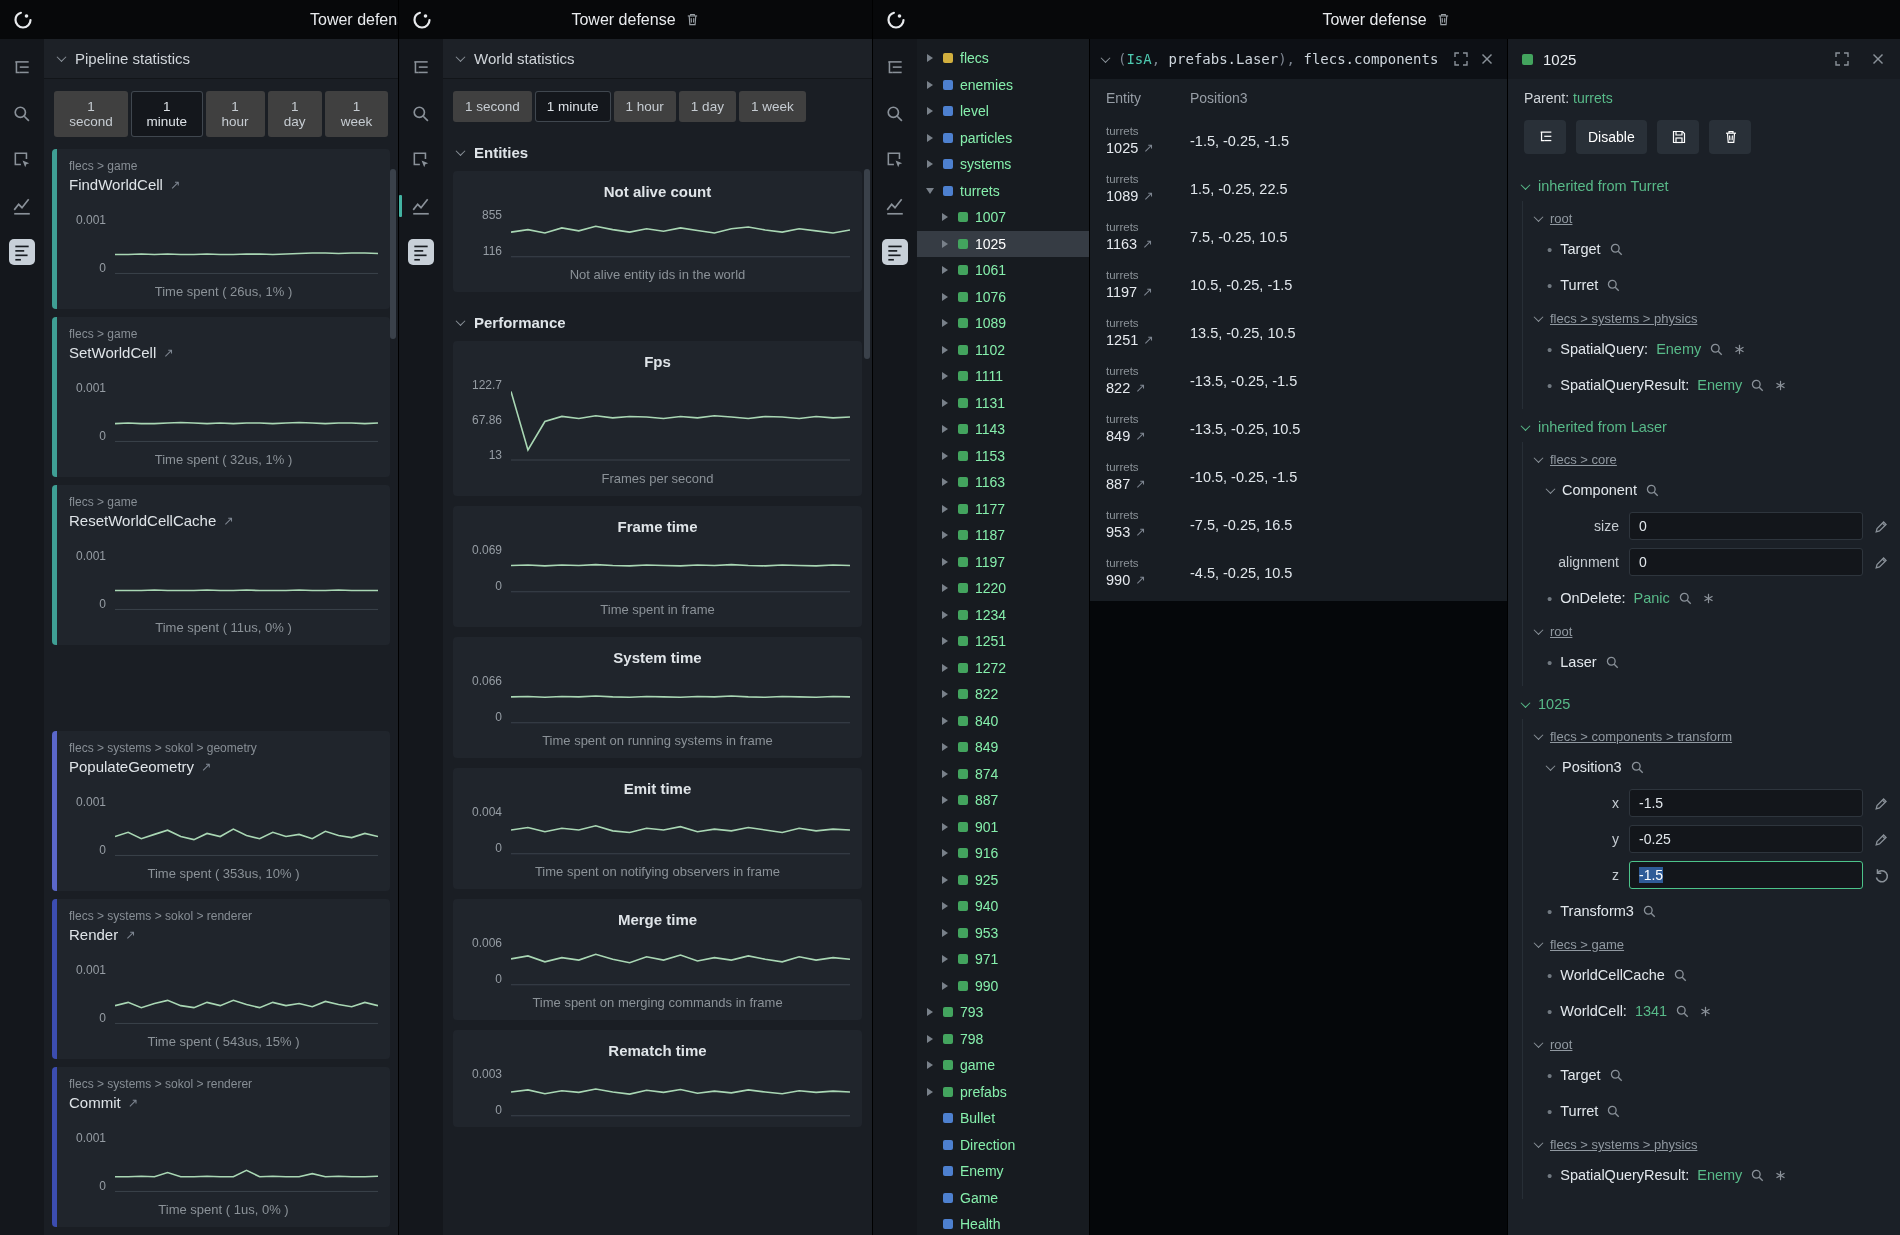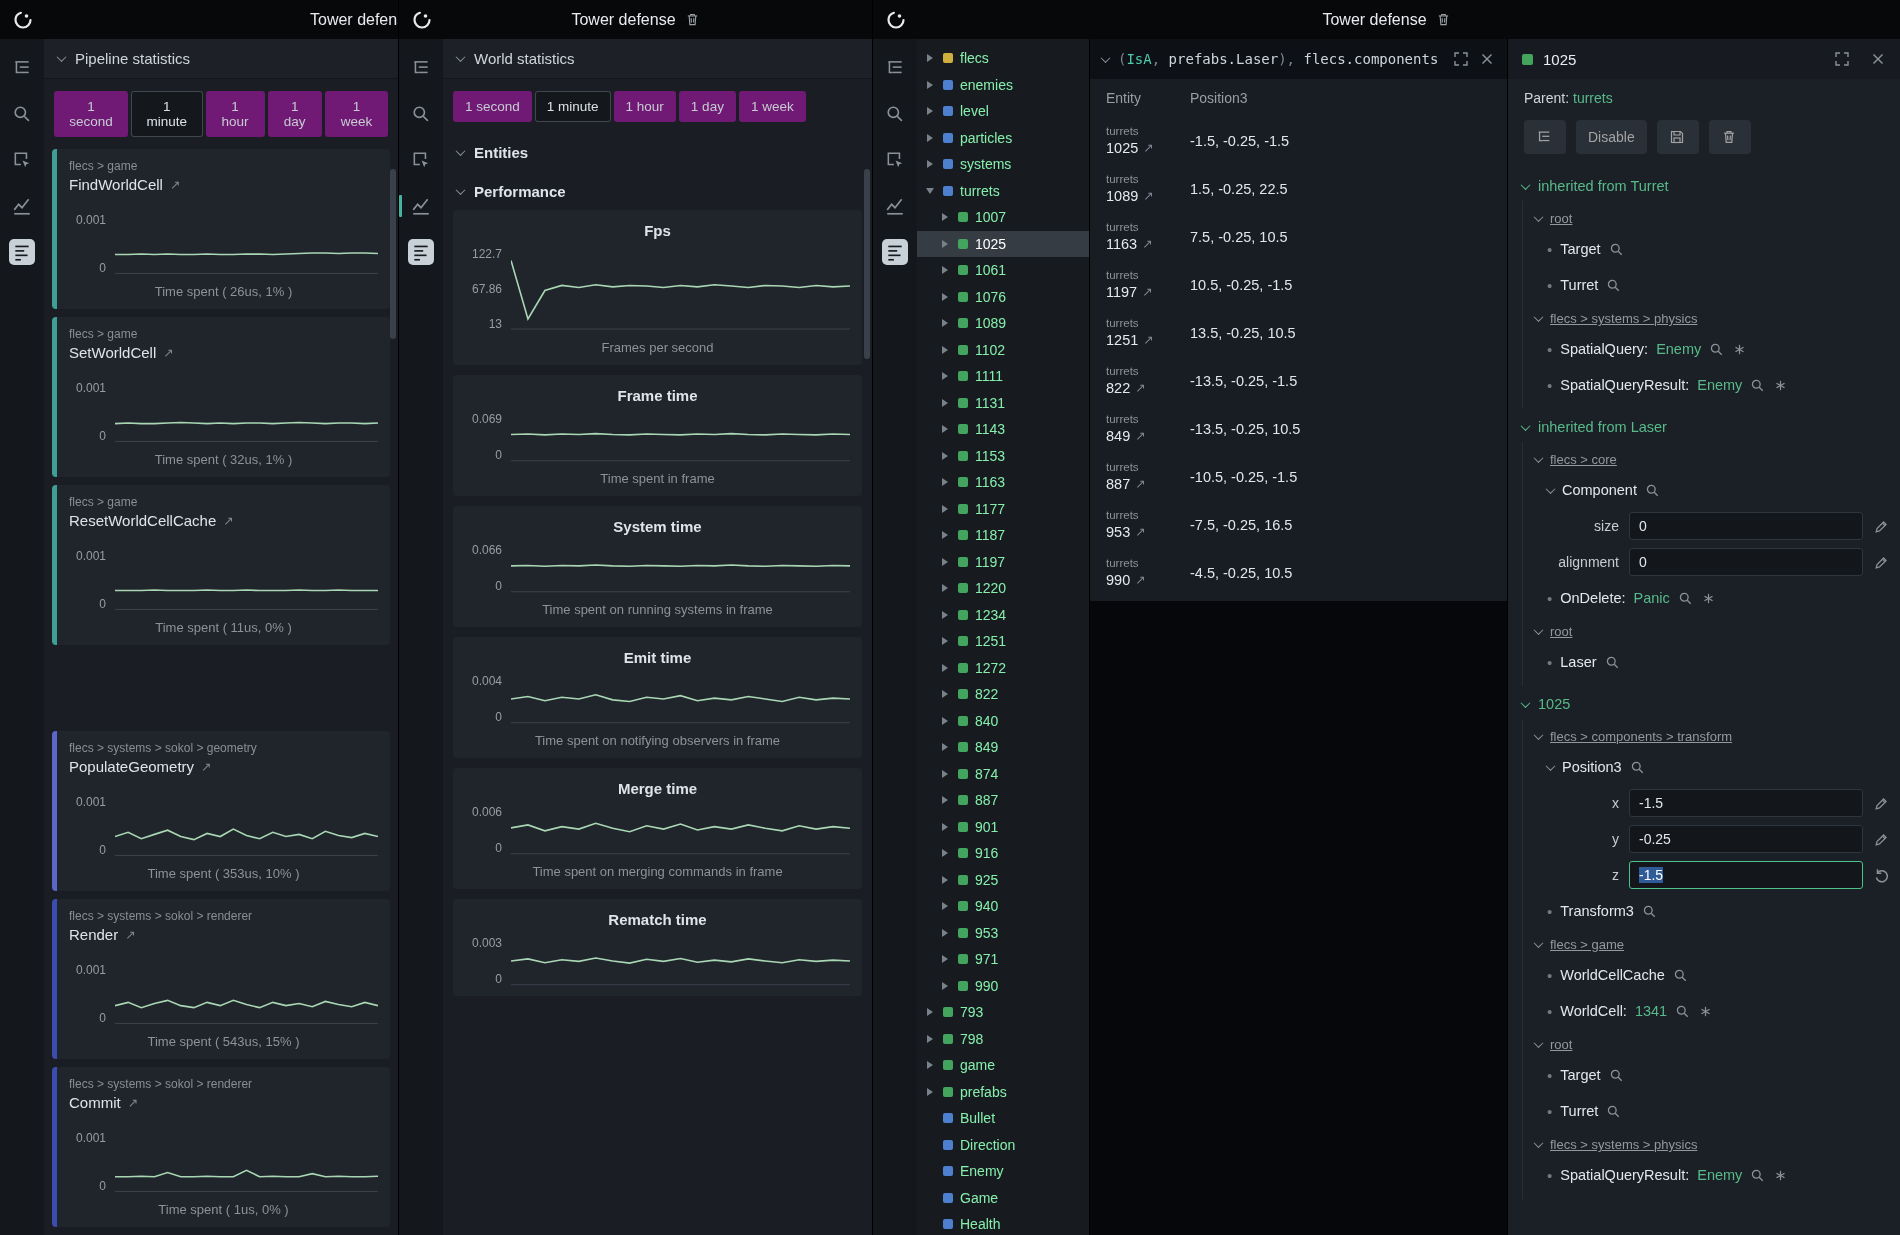--- a/index.html
+++ b/index.html
@@ -22,21 +22,21 @@
 .iconbar{width:44px;background:#14171c;display:flex;flex-direction:column;align-items:center;padding-top:16px;gap:20px;flex-shrink:0;}
 .ib-icon{width:26px;height:26px;color:#8a9199;position:relative;display:flex;align-items:center;justify-content:center;}
 .ib-icon svg{width:20px;height:20px;display:block;}
 .ib-icon.active{background:#c8d0d8;border-radius:5px;color:#171b20;}
 .ib-icon.teal::before{content:"";position:absolute;left:-9px;top:2px;width:3px;height:22px;background:#43b3a2;border-radius:1px;}
 .window-content{flex:1;display:flex;flex-direction:column;overflow:hidden;position:relative;background:#1a1e24;}
 .panel-header{height:40px;flex-shrink:0;display:flex;align-items:center;gap:10px;padding:0 14px;color:#d0d5da;font-size:15px;background:#1d2127;border-bottom:1px solid #121519;}
 .chev{display:inline-block;width:7px;height:7px;border-right:1.6px solid currentColor;border-bottom:1.6px solid currentColor;transform:rotate(45deg) translate(-1px,-1px);}
 .chev-wrap{color:#8a9199;display:flex;align-items:center;flex-shrink:0;}
 .time-row{display:flex;gap:3px;padding:12px 10px 10px;flex-shrink:0;}
-.time-btn{background:#701a75;color:#c6ccd2;font-size:13.5px;padding:8px 12px;border-radius:3px;}
+.time-btn{background:#404040;color:#c6ccd2;font-size:13.5px;padding:8px 12px;border-radius:3px;}
 .time-btn.active{background:#14171c;box-shadow:inset 0 0 0 1px #40474f;color:#dde2e7;}
 .cards{padding:2px 8px 0;display:flex;flex-direction:column;gap:8px;overflow:hidden;}
 .stat-card{background:#20252c;border-radius:4px;border-left:5px solid var(--accent,#3f9f94);padding:10px 12px;flex-shrink:0;}
 .card-bc{font-size:12px;color:#878e95;}
 .card-name{font-size:15px;color:#dfe4e8;margin-top:3px;display:flex;align-items:center;gap:7px;}
 .extlink{color:#7d8590;font-size:12.5px;}
 .card-chart{display:flex;margin-top:20px;height:62px;}
 .ylabels{width:46px;display:flex;flex-direction:column;justify-content:space-between;align-items:flex-end;padding-right:9px;color:#969da4;font-size:12px;flex-shrink:0;}
 .sparkwrap{flex:1;position:relative;}
 .sparkwrap svg{position:absolute;inset:0;width:100%;height:100%;}
@@ -81,21 +81,21 @@
 .query-void{flex:1;background:#05070a;}
 .inspector{flex:1;background:#1b2027;display:flex;flex-direction:column;overflow:hidden;}
 .insp-header{height:40px;flex-shrink:0;display:flex;align-items:center;gap:10px;padding:0 14px;background:#171b21;}
 .insp-sq{width:11px;height:11px;background:#43a45e;border-radius:2px;flex-shrink:0;}
 .insp-title{color:#e9edf1;font-size:15px;}
 .insp-spacer{flex:1;}
 .insp-body{flex:1;overflow:hidden;}
 .parent-row{padding:11px 16px 6px;font-size:14px;color:#d0d5da;}
 .parent-link{color:#58ba89;}
 .btn-row{display:flex;gap:10px;padding:8px 16px 14px;}
-.tool-btn{height:34px;min-width:42px;background:#293038;border-radius:4px;display:flex;align-items:center;justify-content:flex-start;color:#a3a3a3;padding:0 12px;font-size:14px;gap:6px;}
+.tool-btn{height:34px;min-width:42px;background:#293038;border-radius:4px;display:flex;align-items:center;justify-content:flex-end;color:#ffffff;padding:0 12px;font-size:14px;gap:6px;}
 .tool-btn svg{width:16px;height:16px;display:block;}
 .insp-section-header{display:flex;align-items:center;gap:9px;padding:10px 14px 7px;color:#58ba89;font-size:14.5px;}
 .insp-section-header .chev-wrap{color:#58ba89;}
 .insp-section-body{margin-left:14px;border-left:1px solid #272e36;padding:2px 0 6px;}
 .group-header{display:flex;align-items:center;gap:8px;padding:8px 12px 5px;color:#9098a0;font-size:13px;text-decoration:underline;}
 .comp-row{display:flex;align-items:center;gap:8px;min-height:36px;padding-left:24px;padding-right:12px;font-size:14.5px;color:#e2e7ec;}
 .bullet{color:#717981;font-size:15px;line-height:1;}
 .comp-value{color:#58ba89;}
 .row-icon{width:15px;height:15px;color:#8a9199;display:flex;flex-shrink:0;}
 .row-icon svg{width:15px;height:15px;display:block;}
@@ -391,20 +391,36 @@
           <button class="time-btn">1 day</button>
           <button class="time-btn">1 week</button>
         </div>
       <div class="w-sections">
           <div class="section-header">
             <span class="chev-wrap">
               <span class="chev"></span>
             </span>
             <span>Entities</span>
           </div>
+          <div class="w-card">
+            <div class="w-title">Not alive count</div>
+            <div class="w-chart">
+              <div class="ylabels">
+                <div>855</div>
+                <div>116</div>
+              </div>
+              <div class="sparkwrap">
+                <svg viewBox="0 0 100 40" preserveAspectRatio="none">
+                  <line x1="0" x2="100" y1="39" y2="39" stroke="#3a424b" stroke-width="1" vector-effect="non-scaling-stroke"></line>
+                  <polyline points="0.0,19.3 5.0,17.3 10.0,20.0 15.0,15.9 20.0,18.3 25.0,14.6 30.0,17.3 35.0,19.3 40.0,16.6 45.0,18.6 50.0,15.9 55.0,18.0 60.0,20.0 65.0,16.6 70.0,15.2 75.0,17.6 80.0,19.3 85.0,16.6 90.0,18.3 95.0,20.0 100.0,17.6" fill="none" stroke="#a9d7b4" stroke-width="1.6" vector-effect="non-scaling-stroke"></polyline>
+                </svg>
+              </div>
+            </div>
+            <div class="w-caption">Not alive entity ids in the world</div>
+          </div>
           <div class="section-header">
             <span class="chev-wrap">
               <span class="chev"></span>
             </span>
             <span>Performance</span>
           </div>
           <div class="w-card">
             <div class="w-title">Fps</div>
             <div class="w-chart tall">
               <div class="ylabels">

